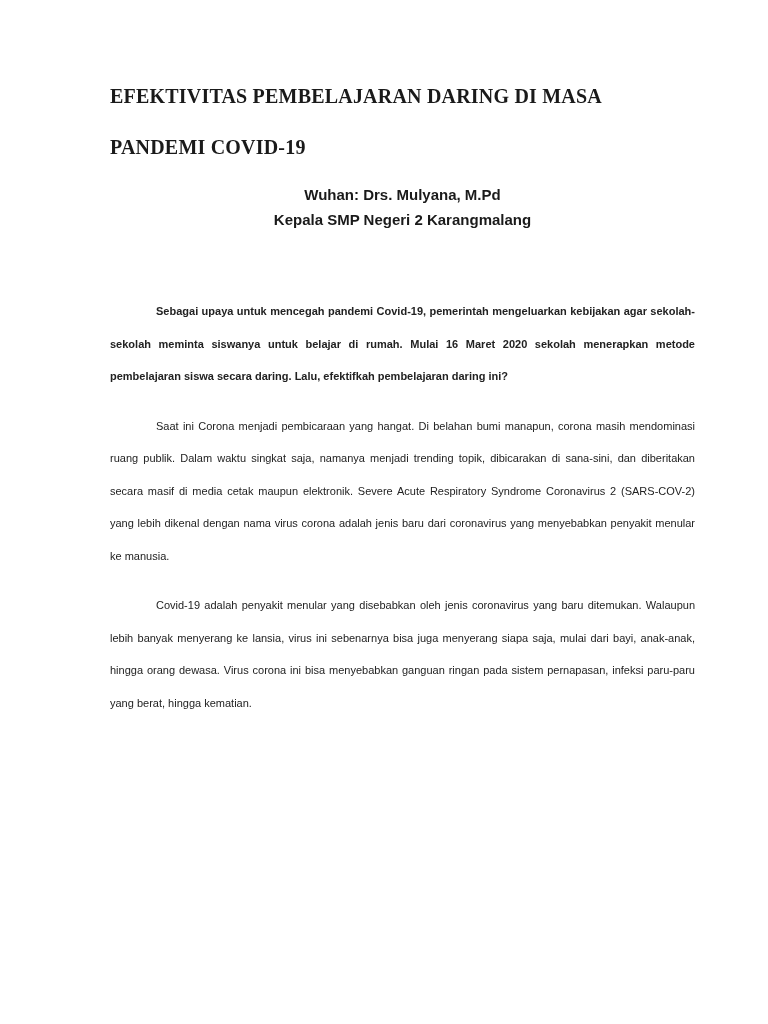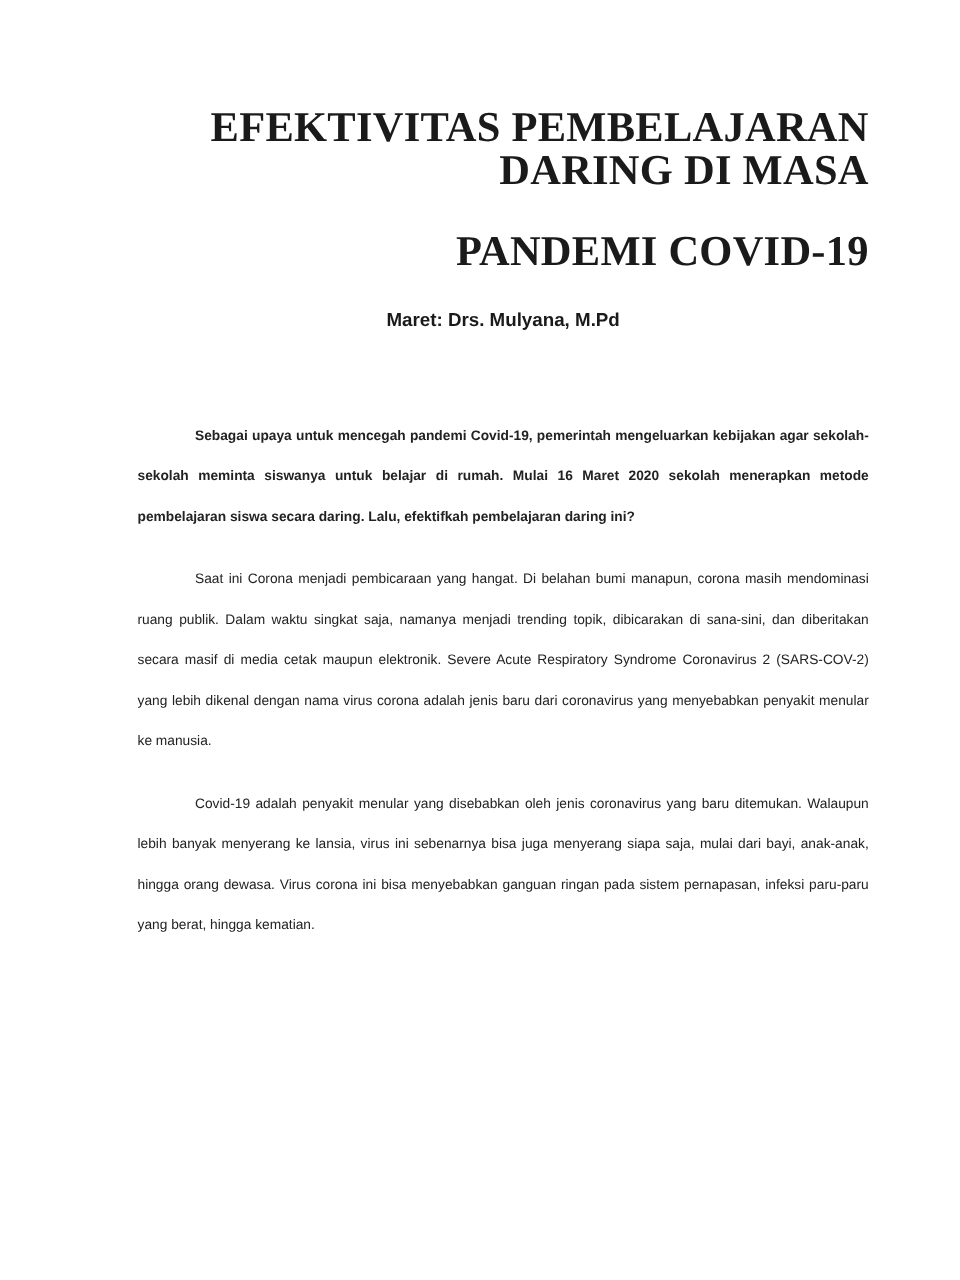--- a/index.html
+++ b/index.html
@@ -16,23 +16,23 @@
     overflow: hidden;
     box-sizing: border-box;
   }
   .content {
     box-sizing: border-box;
     padding: 0 73px 0 110px;
   }
   .doc-title {
     font-family: "Liberation Serif", "DejaVu Serif", serif;
     font-weight: bold;
-    font-size: 34px;
+    font-size: 20px;
     line-height: 1;
-    text-align: right;
+    text-align: left;
     color: #1a1a1a;
     letter-spacing: 0.2px;
   }
   .title-line1 { margin: 86px 0 0 0; }
   .title-line2 { margin: 31px 0 0 0; }
   .byline {
     font-family: "Liberation Sans", "DejaVu Sans", sans-serif;
     font-weight: bold;
     font-size: 15px;
     line-height: 1.3;
@@ -60,22 +60,23 @@
 </head>
 <body>
 
 <div class="page">
   <div class="content">
 
     <h1 class="doc-title title-line1">EFEKTIVITAS PEMBELAJARAN DARING DI MASA</h1>
 
     <h1 class="doc-title title-line2">PANDEMI COVID-19</h1>
 
-    <div class="byline byline-author">Maret: Drs. Mulyana, M.Pd</div>
+    <div class="byline byline-author">Wuhan: Drs. Mulyana, M.Pd</div>
 
+    <div class="byline byline-role">Kepala SMP Negeri 2 Karangmalang</div>
 
     <div class="body-text">
       <p class="para lead">Sebagai upaya untuk mencegah pandemi Covid-19, pemerintah mengeluarkan kebijakan agar sekolah-sekolah meminta siswanya untuk belajar di rumah. Mulai 16 Maret 2020 sekolah menerapkan metode pembelajaran siswa secara daring. Lalu, efektifkah pembelajaran daring ini?</p>
 
       <p class="para">Saat ini Corona menjadi pembicaraan yang hangat. Di belahan bumi manapun, corona masih mendominasi ruang publik. Dalam waktu singkat saja, namanya menjadi trending topik, dibicarakan di sana-sini, dan diberitakan secara masif di media cetak maupun elektronik. Severe Acute Respiratory Syndrome Coronavirus 2 (SARS-COV-2) yang lebih dikenal dengan nama virus corona adalah jenis baru dari coronavirus yang menyebabkan penyakit menular ke manusia.</p>
 
       <p class="para">Covid-19 adalah penyakit menular yang disebabkan oleh jenis coronavirus yang baru ditemukan. Walaupun lebih banyak menyerang ke lansia, virus ini sebenarnya bisa juga menyerang siapa saja, mulai dari bayi, anak-anak, hingga orang dewasa. Virus corona ini bisa menyebabkan ganguan ringan pada sistem pernapasan, infeksi paru-paru yang berat, hingga kematian.</p>
 
     </div>
 

